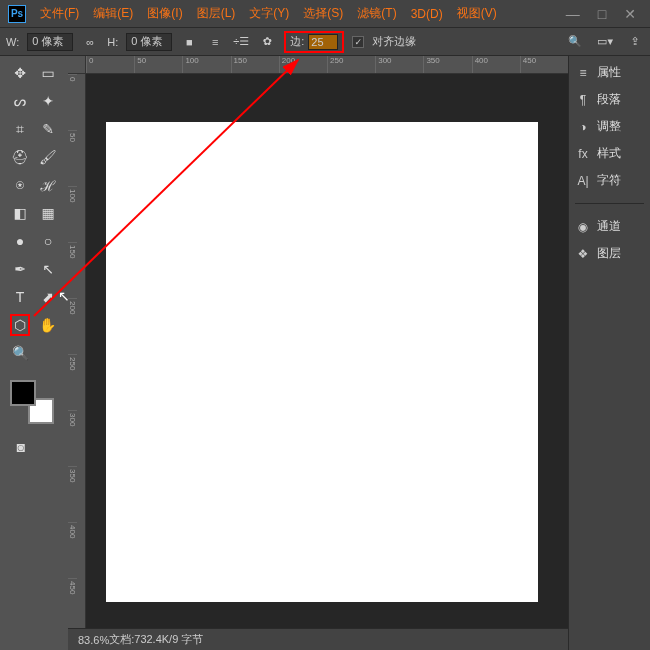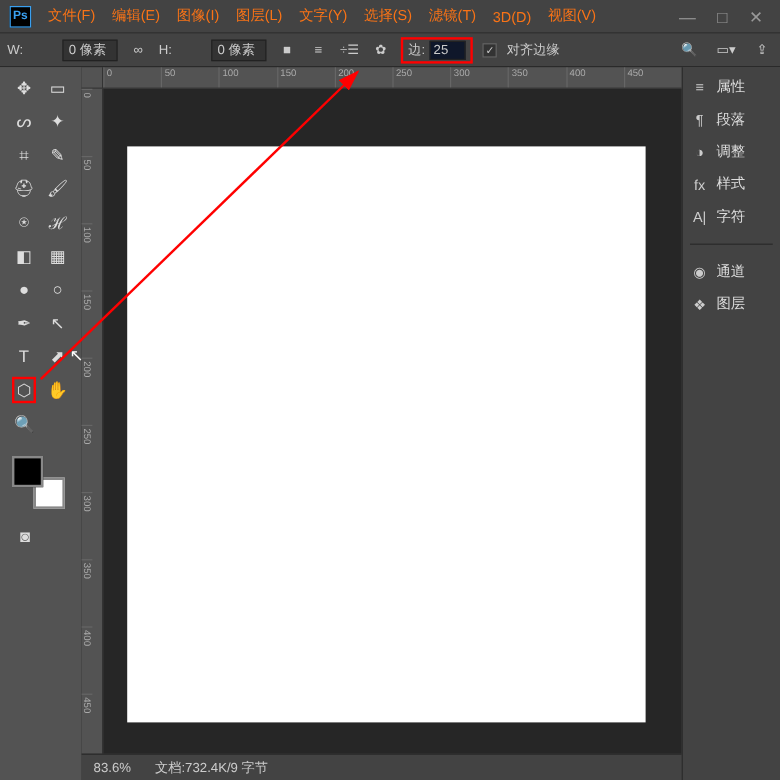--- a/index.html
+++ b/index.html
@@ -4,42 +4,42 @@
 <style>
 * { margin: 0; padding: 0; box-sizing: border-box; }
 body { width: 650px; height: 650px; background: #535353; font-family: sans-serif; font-size: 11px; color: #ccc; overflow: hidden; position: relative; }
 .titlebar { height: 28px; background: #434343; display: flex; align-items: center; justify-content: space-between; border-bottom: 1px solid #2a2a2a; }
 .titlebar-left { display: flex; align-items: center; gap: 14px; padding-left: 8px; }
 .ps-logo { width: 18px; height: 18px; background: #000000; border: 1px solid #3aa0f0; color: #3aa0f0; font-size: 10px; font-weight: bold; display: flex; align-items: center; justify-content: center; }
 .menu-item { color: #f97316; font-size: 12px; cursor: default; }
 .win-controls { display: flex; gap: 18px; padding-right: 14px; color: #999; font-size: 14px; }
 .optbar { height: 28px; background: #434343; display: flex; align-items: center; gap: 8px; padding: 0 6px; border-bottom: 1px solid #2a2a2a; }
 .opt-label { color: #ccc; font-size: 11px; }
-.opt-input { width: 46px; height: 18px; background: #333; border: 1px solid #222; color: #ccc; font-size: 11px; padding: 0 4px; margin-left: 25px; }
+.opt-input { width: 46px; height: 18px; background: #333; border: 1px solid #222; color: #ccc; font-size: 11px; padding: 0 4px; }
 .opt-icon { width: 18px; height: 18px; display: flex; align-items: center; justify-content: center; color: #ccc; cursor: pointer; }
 .sides-box { display: flex; align-items: center; gap: 4px; border: 2px solid #ff0000; padding: 1px 4px; }
-.sides-input { width: 30px; height: 16px; background: #0f172a; border: 1px solid #222; color: #ccc; font-size: 11px; padding: 0 2px; }
+.sides-input { width: 30px; height: 16px; background: #a16207; border: 1px solid #222; color: #ccc; font-size: 11px; padding: 0 2px; }
 .chk { width: 12px; height: 12px; background: #333; border: 1px solid #666; display: inline-flex; align-items: center; justify-content: center; color: #ccc; font-size: 9px; }
 .optbar-right { margin-left: auto; display: flex; gap: 12px; align-items: center; color: #ccc; }
 .main { display: flex; height: 594px; }
 .toolbox { width: 68px; background: #535353; padding: 6px 10px; display: flex; flex-direction: column; gap: 6px; }
 .tool-row { display: flex; gap: 8px; }
 .tool { width: 22px; height: 22px; display: flex; align-items: center; justify-content: center; color: #ddd; cursor: pointer; font-size: 14px; position: relative; }
 .tool.sel { border: 2px solid #ff0000; }
 .swatches { margin-top: 10px; position: relative; width: 44px; height: 44px; }
 .swatch-fg { width: 26px; height: 26px; background: #000; border: 2px solid #888; position: absolute; top: 0; left: 0; z-index: 2; }
 .swatch-bg { width: 26px; height: 26px; background: #fff; border: 2px solid #888; position: absolute; bottom: 0; right: 0; }
 .workarea { flex: 1; background: #262626; position: relative; }
 .ruler-h { position: absolute; top: 0; left: 18px; right: 0; height: 18px; background: #535353; border-bottom: 1px solid #333; display: flex; overflow: hidden; font-size: 8px; color: #aaa; }
 .ruler-h span { display: inline-block; width: 56px; border-left: 1px solid #666; padding-left: 2px; }
 .ruler-v { position: absolute; top: 18px; left: 0; bottom: 0; width: 18px; background: #535353; border-right: 1px solid #333; writing-mode: vertical-lr; font-size: 8px; color: #aaa; }
 .ruler-v span { display: inline-block; height: 56px; border-top: 1px solid #666; padding-top: 2px; }
 .ruler-corner { position: absolute; top: 0; left: 0; width: 18px; height: 18px; background: #535353; border-right: 1px solid #333; border-bottom: 1px solid #333; }
 .canvas { position: absolute; top: 66px; left: 38px; width: 432px; height: 480px; background: #fff; }
-.statusbar { position: absolute; bottom: 0; left: 0; right: 0; height: 22px; background: #434343; display: flex; align-items: center; gap: 20px; padding: 0 10px; font-size: 11px; color: #ccc; border-top: 1px solid #2a2a2a; }
+.statusbar { position: absolute; bottom: 0; left: 0; right: 0; height: 22px; background: #434343; display: flex; align-items: center; padding: 0 10px; font-size: 11px; color: #ccc; border-top: 1px solid #2a2a2a; }
 .panels { width: 82px; background: #434343; border-left: 1px solid #2a2a2a; padding: 8px 6px; display: flex; flex-direction: column; gap: 10px; }
 .panel-item { display: flex; align-items: center; gap: 6px; color: #ddd; font-size: 12px; cursor: pointer; }
 .panel-icon { width: 16px; height: 16px; display: flex; align-items: center; justify-content: center; color: #ccc; font-size: 12px; }
 .panel-sep { height: 1px; background: #2a2a2a; margin: 4px 0; }
 .arrow-line { position: absolute; pointer-events: none; z-index: 100; }
 .cursor-arrow { position: absolute; top: 288px; left: 58px; font-size: 14px; color: #fff; z-index: 50; pointer-events: none; }
 </style>
 </head>
 <body>
 

